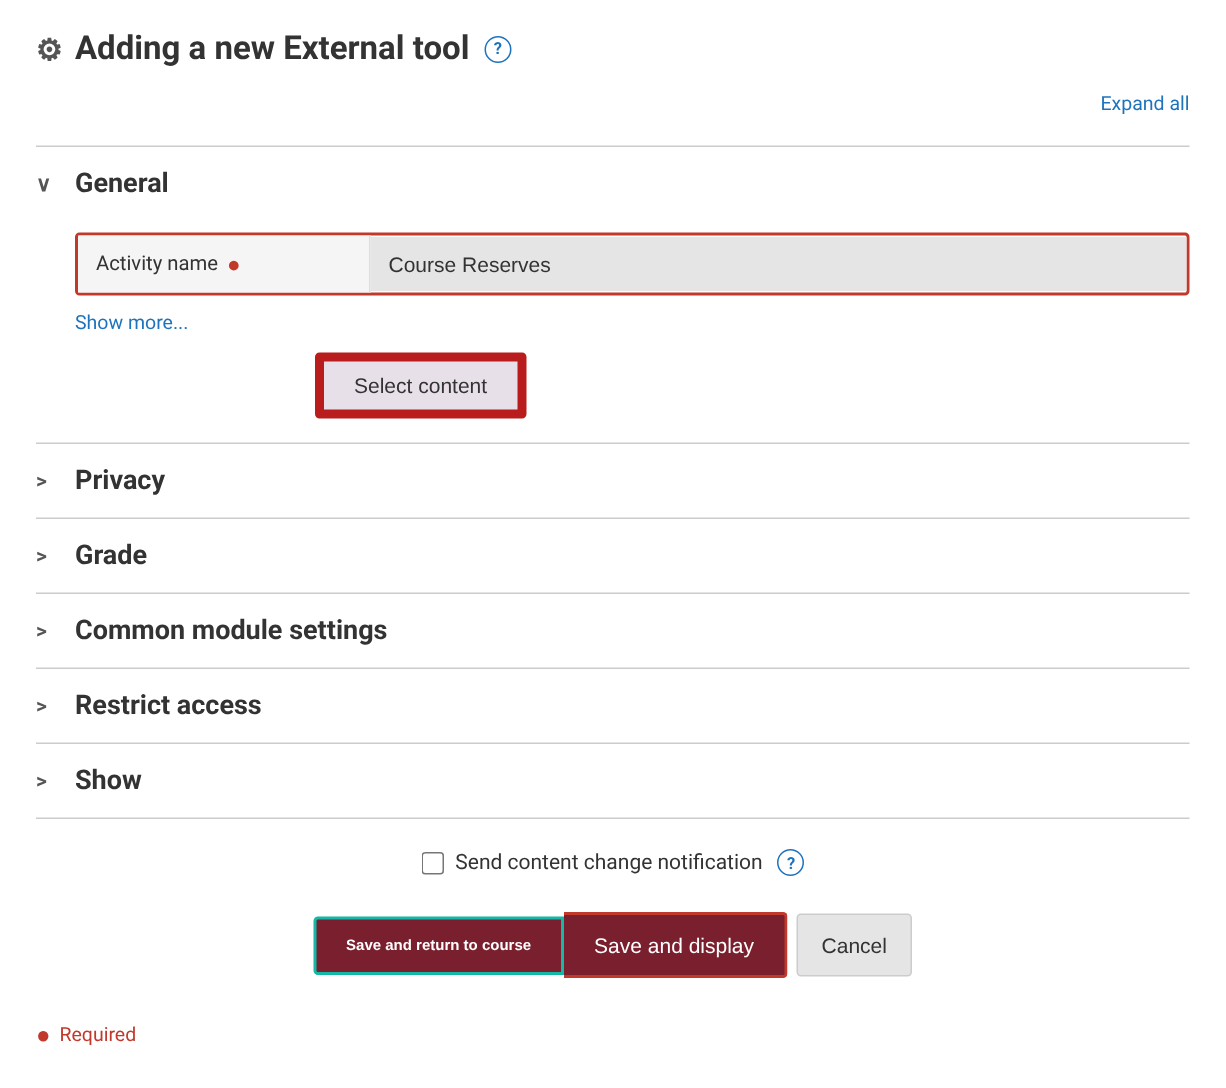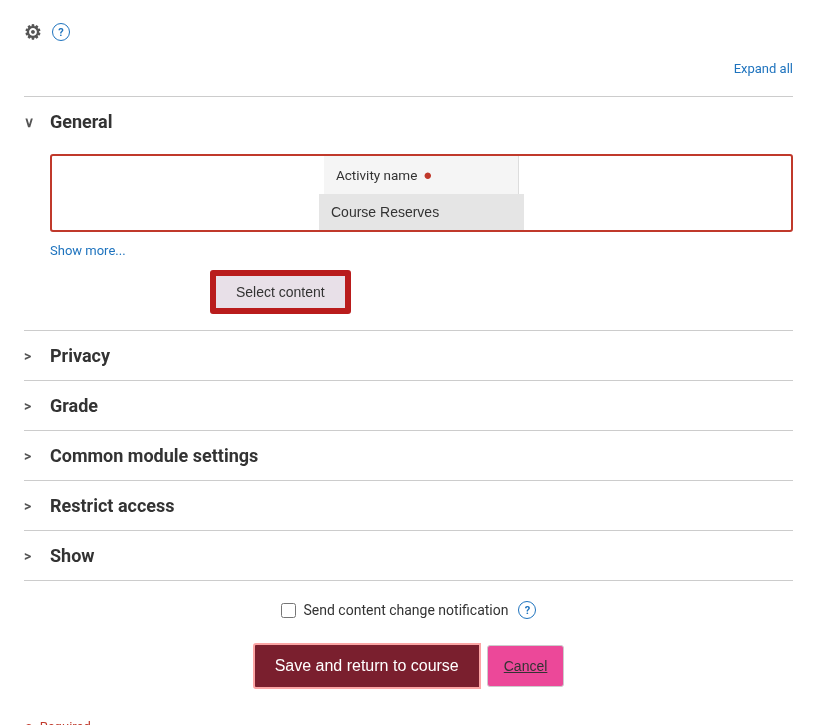--- a/index.html
+++ b/index.html
@@ -74,21 +74,20 @@
 
     
     .field-row {
       display: flex;
       align-items: center;
       border: 2px solid #c0392b;
       border-radius: 3px;
       margin-bottom: 10px;
       background: #fff;
       max-width: 790px;
-      flex-direction: column;
     }
     .field-label {
       display: flex;
       align-items: center;
       gap: 6px;
       padding: 10px 12px;
       min-width: 195px;
       font-size: 13.5px;
       color: #333;
       border-right: 1px solid #ddd;
@@ -156,67 +155,67 @@
       display: flex;
       align-items: center;
       justify-content: center;
       gap: 0;
       padding: 8px 0 20px 0;
     }
     .btn-save-return {
       padding: 12px 20px;
       background: #7a1f2e;
       color: #fff;
-      border: 2px solid #fca5a5;
+      border: 2px solid #14b8a6;
       border-radius: 3px 0 0 3px;
-      font-size: 16px;
-      cursor: pointer;
-      font-weight: 400;
+      font-size: 10px;
+      cursor: pointer;
+      font-weight: 700;
     }
     .btn-save-display {
       padding: 12px 20px;
       background: #7a1f2e;
       color: #fff;
       border: 2px solid #c0392b;
       border-left: none;
       border-radius: 0 3px 3px 0;
       font-size: 14px;
       cursor: pointer;
       font-weight: 500;
     }
     .btn-cancel {
       padding: 12px 16px;
-      background: #ec4899;
+      background: #e5e5e5;
       color: #333;
       border: 1px solid #ccc;
       border-radius: 3px;
       font-size: 14px;
       cursor: pointer;
       margin-left: 6px;
-      text-decoration: underline;
     }
 
     .required-note {
       display: flex;
       align-items: center;
       gap: 6px;
       font-size: 13px;
       color: #c0392b;
       padding-top: 8px;
     }
     .required-note .req-icon {
       color: #c0392b;
       font-size: 16px;
     }
   </style>
 </head>
 <body>
 
 <div class="page-title">
   <span class="gear-icon">⚙</span>
+  <span>Adding a new External tool</span>
   <span class="help-icon">?</span>
 </div>
 
 <div class="expand-all">
   <a href="#">Expand all</a>
 </div>
 
 <div class="section">
   <div class="section-header">
     <span class="chevron">∨</span>
@@ -280,19 +279,20 @@
 <div class="section-divider"></div>
 
 <div class="notification-row">
   <input type="checkbox" style="">
   <label class="notification-label">Send content change notification</label>
   <span class="help-icon">?</span>
 </div>
 
 <div class="action-row">
   <button class="btn-save-return">Save and return to course</button>
+  <button class="btn-save-display">Save and display</button>
   <button class="btn-cancel">Cancel</button>
 </div>
 
 <div class="required-note">
   <span class="req-icon">●</span>
   <span>Required</span>
 </div>
 
 </body></html>

